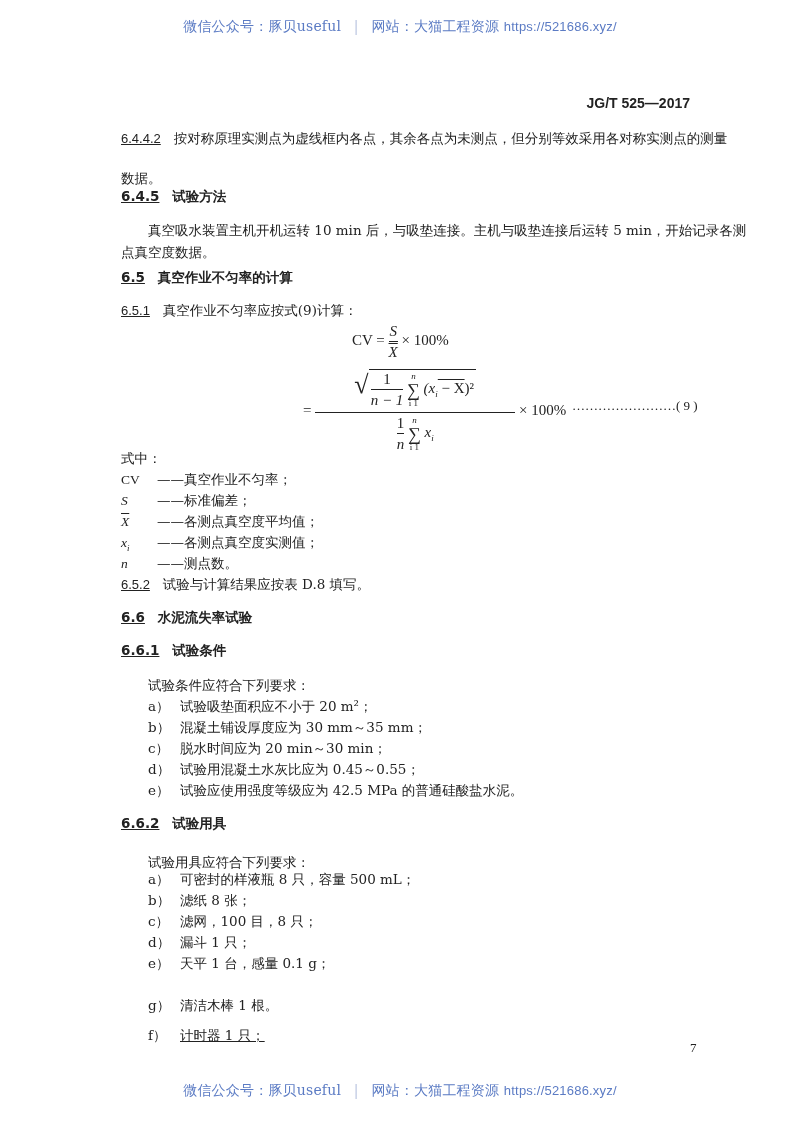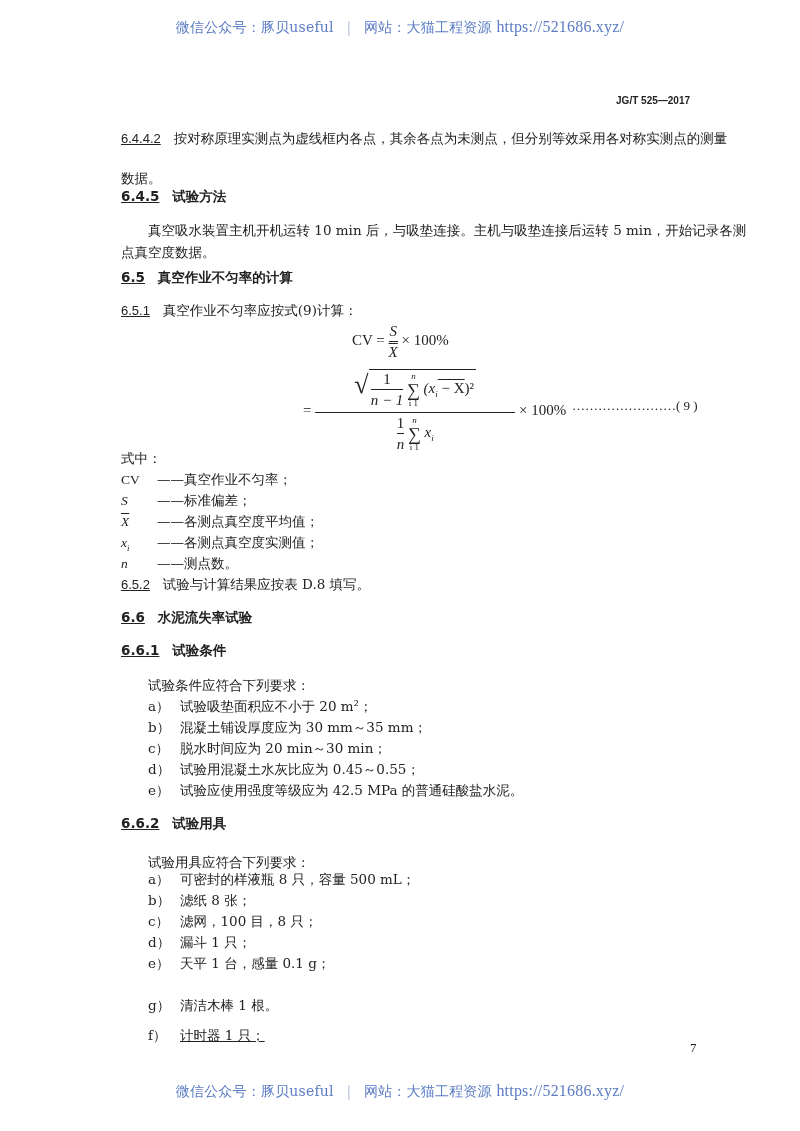--- a/index.html
+++ b/index.html
@@ -1,22 +1,22 @@
 <!DOCTYPE html>
 <html><head>
 <meta charset="utf-8">
 <style>
   html, body { margin:0; padding:0; background:#ffffff; }
   body { width:800px; height:1131px; position:relative; overflow:hidden;
          font-family:"DejaVu Serif","Liberation Serif",serif; color:#222; }
   .wm { position:absolute; left:0; width:800px; text-align:center; font-size:14px;
         color:#5b7bc4; font-family:"DejaVu Serif","Liberation Serif",serif; letter-spacing:0.2px; }
-  .wm .mono { font-family:Liberation Serif, serif; font-size:16px; }
+  .wm .mono { font-family:Liberation Sans, sans-serif; font-size:13px; }
   .wm .sep { color:#b8c4e0; margin:0 8px; }
-  .std { position:absolute; right:110px; top:95px; font-size:10px; font-weight:bold;
+  .std { position:absolute; right:110px; top:95px; font-size:14px; font-weight:bold;
          font-family:"Liberation Sans","DejaVu Sans",sans-serif; color:#222; }
   .line { position:absolute; left:121px; font-size:13.5px; line-height:20px; white-space:nowrap; }
   .num { font-family:"Liberation Sans","DejaVu Sans",sans-serif; font-size:13px;text-decoration:underline; }
   .h { font-family:"DejaVu Sans","Liberation Sans",sans-serif; font-weight:bold; font-size:13.5px; }
   .indent { left:148px; }
   .item-label { display:inline-block; width:32px; }
   .def-sym { display:inline-block; width:36px; font-family:"Liberation Serif",serif; }
   .formula { position:absolute; font-family:"Liberation Serif","DejaVu Serif",serif; font-size:15px; color:#222; }
   .frac { display:inline-block; vertical-align:middle; text-align:center; }
   .frac .top, .frac .bot { display:block; line-height:18px; }

